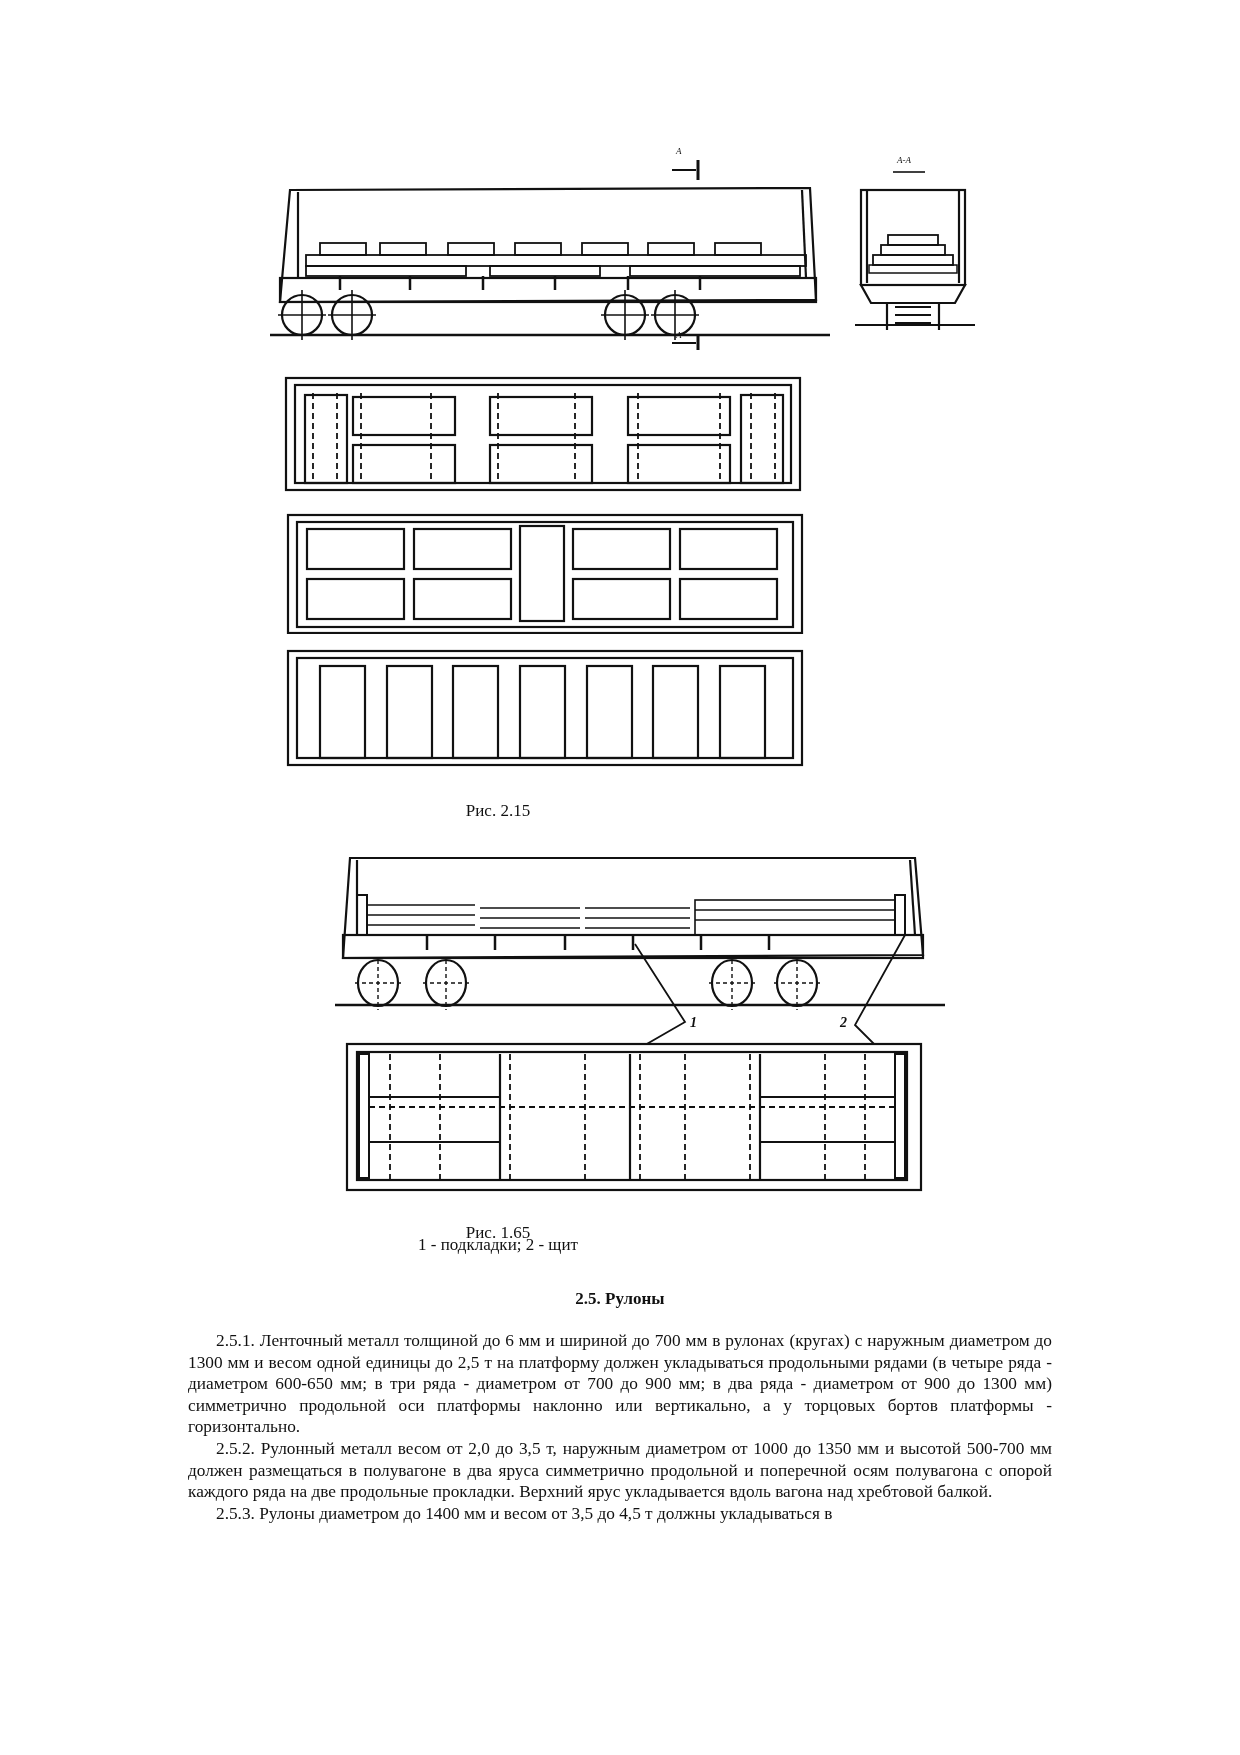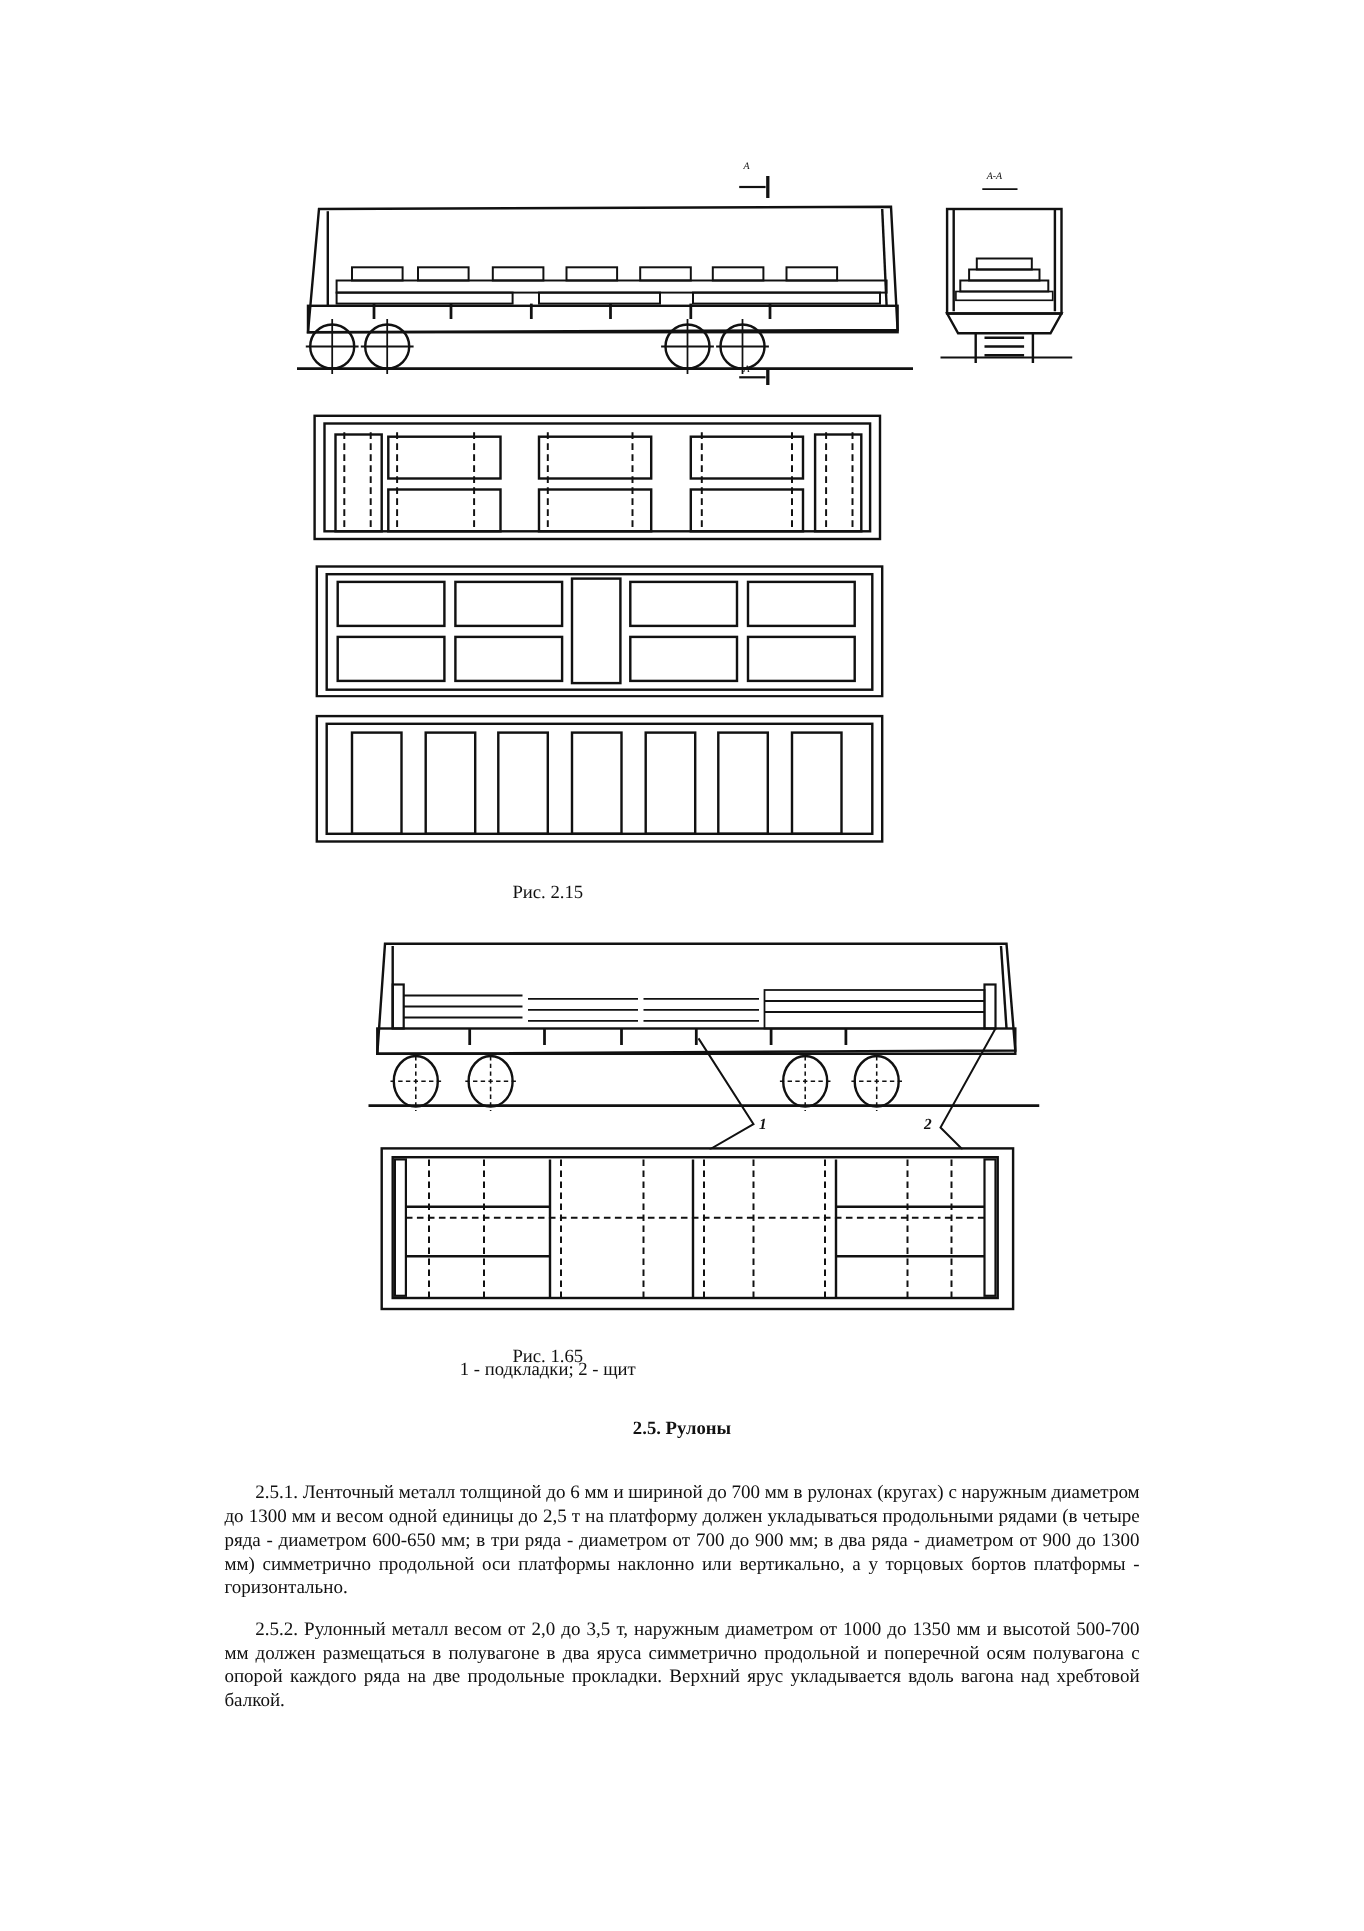--- a/index.html
+++ b/index.html
@@ -6,21 +6,21 @@
   body { width:1240px; height:1755px; position:relative; overflow:hidden;
          font-family:"Liberation Serif", serif; color:#111; }
   .fig { position:absolute; }
   svg { display:block; }
   .caption { position:absolute; left:0; width:996px; text-align:center;
              font-size:17px; line-height:22px; }
   .heading { position:absolute; left:0; width:1240px; text-align:center;
              font-size:17px; font-weight:bold; }
   .body-text { position:absolute; left:188px; width:864px; font-size:17.3px;
                line-height:21.6px; text-align:justify; }
-  .body-text p { margin:16px; text-indent:28px; }
+  .body-text p { margin:0; text-indent:28px; }
 </style>
 </head>
 <body>
 
 <div class="fig" style="left:270px;top:150px;">
   <svg width="560" height="200" viewBox="0 0 560 200" fill="none" stroke="#111" stroke-width="2.2">
 
     <path d="M20 40 L540 38 L546 150 L10 152 Z"></path>
     <line x1="28" y1="42" x2="28" y2="128"></line>
     <line x1="532" y1="40" x2="536" y2="128"></line>
@@ -237,13 +237,14 @@
 </div>
 
 <div class="caption" style="top:1222px;">Рис. 1.65</div>
 <div class="caption" style="top:1234px;">1 - подкладки; 2 - щит</div>
 
 <div class="heading" style="top:1289px;">2.5. Рулоны</div>
 
 <div class="body-text" style="top:1330px;">
   <p>2.5.1. Ленточный металл толщиной до 6 мм и шириной до 700 мм в рулонах (кругах) с наружным диаметром до 1300 мм и весом одной единицы до 2,5 т на платформу должен укладываться продольными рядами (в четыре ряда - диаметром 600-650 мм; в три ряда - диаметром от 700 до 900 мм; в два ряда - диаметром от 900 до 1300 мм) симметрично продольной оси платформы наклонно или вертикально, а у торцовых бортов платформы - горизонтально.</p>
   <p>2.5.2. Рулонный металл весом от 2,0 до 3,5 т, наружным диаметром от 1000 до 1350 мм и высотой 500-700 мм должен размещаться в полувагоне в два яруса симметрично продольной и поперечной осям полувагона с опорой каждого ряда на две продольные прокладки. Верхний ярус укладывается вдоль вагона над хребтовой балкой.</p>
+  <p>2.5.3. Рулоны диаметром до 1400 мм и весом от 3,5 до 4,5 т должны укладываться в</p>
 </div>
 
 </body></html>

